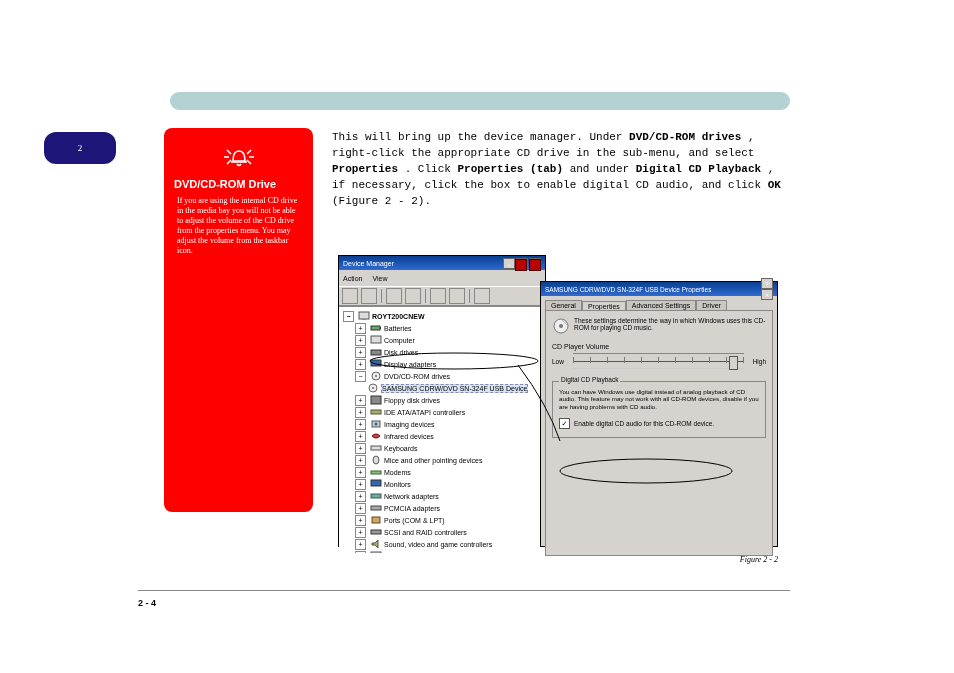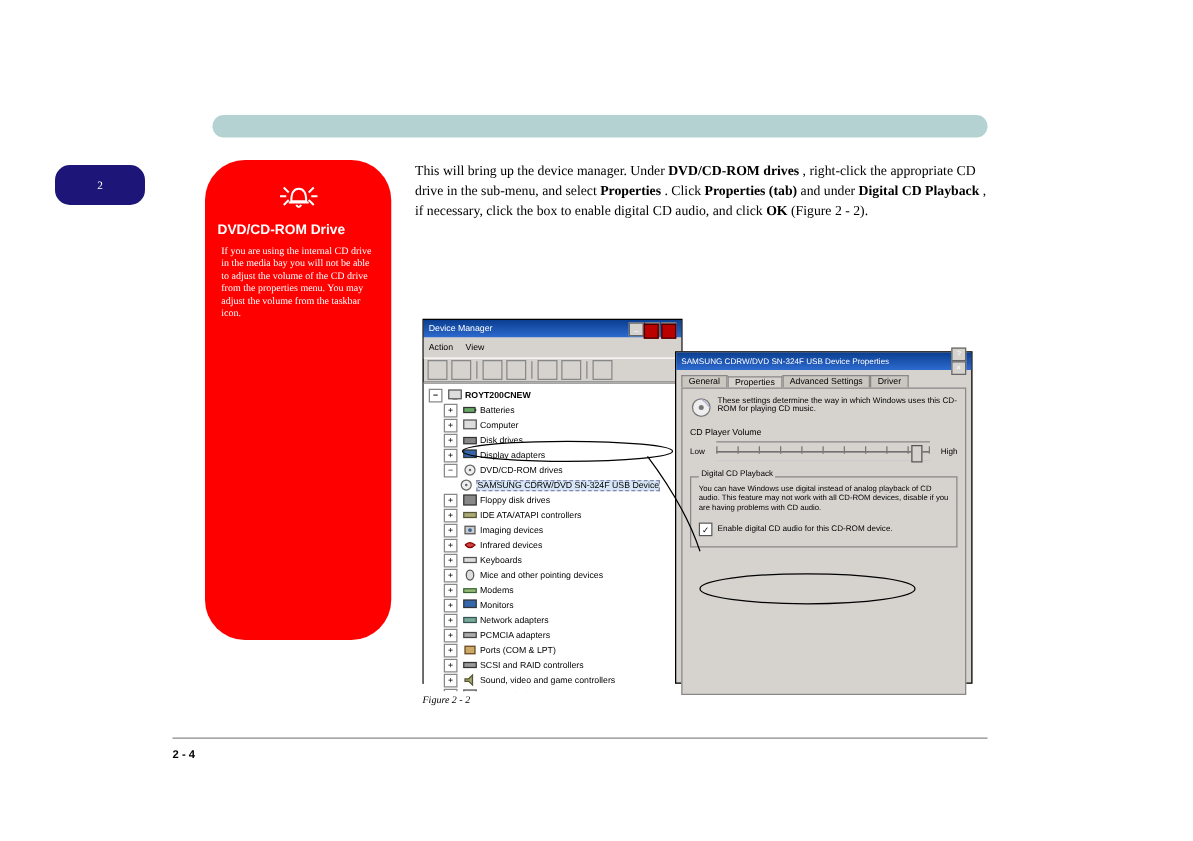--- a/index.html
+++ b/index.html
@@ -1,23 +1,23 @@
 <!DOCTYPE html>
 <html><head>
 <meta charset="utf-8">
 <style>
 html,body{margin:0;padding:0;font-family:Arial,Helvetica,sans-serif;background:#fff;color:#000}
 .page{position:relative;width:954px;height:673px;overflow:hidden}
 .header-bar{position:absolute;left:170px;top:92px;width:620px;height:18px;background:#b5d2d2;border-radius:10px}
 .badge{position:absolute;left:44px;top:132px;width:72px;height:32px;border-radius:12px;background:#1d1678;color:#fff;display:flex;align-items:center;justify-content:center;font-size:9px;font-family:'Times New Roman',serif}
-.warningbox{position:absolute;left:164px;top:128px;width:149px;height:384px;border-radius:32px;background:#fe0000;padding:10px;box-sizing:border-box;color:#fff;font-size:8px;font-family:'Times New Roman',serif}
+.warningbox{position:absolute;left:164px;top:128px;width:149px;height:384px;border-radius:8px;background:#fe0000;padding:10px;box-sizing:border-box;color:#fff;font-size:8px;font-family:'Times New Roman',serif}
 .warningbox .bell{width:40px;height:26px;margin:6px auto 8px;display:block}
 .warningbox h3{color:#fff;font-size:11px;margin:0 0 6px;text-align:left;font-family:Arial,sans-serif}
 .warningbox p{margin:0 3px 0;line-height:1.25}
-.body-text{position:absolute;left:332px;top:130px;width:460px;font-size:11px;font-family:Liberation Serif, serif;line-height:1.45}
+.body-text{position:absolute;left:332px;top:130px;width:460px;font-size:11px;font-family:Liberation Mono, monospace;line-height:1.45}
 .body-text b{font-weight:700}
 .screenshot{position:absolute;left:338px;top:255px;width:440px;height:290px}
 .dm-window{position:absolute;left:0;top:0;width:206px;height:290px;border:1px solid #000;background:#d6d3ce;font-size:7px}
 .dm-title{height:14px;background:linear-gradient(#0a3e90,#2e6bd0);color:#fff;display:flex;align-items:center;padding:0 4px}
 .dm-title .wbtns{margin-left:auto;display:flex;gap:1px}
 .wbtn{width:10px;height:9px;background:#d6d3ce;border:1px solid #666;font-size:6px;display:flex;align-items:center;justify-content:center}
 .dm-menu{height:14px;background:#d6d3ce;padding:1px 4px;display:flex;align-items:center;gap:10px}
 .dm-menu span{text-decoration:underline}
 .dm-tool{height:18px;border-top:1px solid #fff;border-bottom:1px solid #888;display:flex;align-items:center;gap:3px;padding:0 3px}
 .ticon{width:14px;height:14px;background:#d6d3ce;border:1px solid #888;display:inline-block}
@@ -46,21 +46,21 @@
 .slider .track{position:absolute;top:7px;left:0;right:0;border-top:1px solid #555}
 .slider .thumb{position:absolute;top:2px;right:6px;width:7px;height:12px;background:#d6d3ce;border:1px solid #555}
 .ticks{position:absolute;top:3px;left:0;right:0;display:flex;justify-content:space-between}
 .ticks i{width:1px;height:6px;background:#777;display:block}
 .groupbox{border:1px solid #888;margin-top:12px;padding:6px 6px 8px;position:relative}
 .groupbox .legend{position:absolute;top:-6px;left:6px;background:#d6d3ce;padding:0 2px;font-size:6.5px}
 .group-text{font-size:6.2px;line-height:1.2;margin-bottom:8px}
 .checkbox-row{display:flex;align-items:center;gap:4px;font-size:6.5px}
 .cb{width:9px;height:9px;border:1px solid #555;background:#fff;display:flex;align-items:center;justify-content:center;font-size:7px}
 .callout{position:absolute;pointer-events:none}
-.figure-caption{position:absolute;left:338px;top:555px;width:440px;font-size:8px;font-style:italic;text-align:left;font-family:'Times New Roman',serif}
+.figure-caption{position:absolute;left:338px;top:555px;width:440px;font-size:8px;font-style:italic;text-align:right;font-family:'Times New Roman',serif}
 .footer-rule{position:absolute;left:138px;top:590px;width:652px;border-top:1px solid #888}
 .footer-left{position:absolute;left:138px;top:598px;font-size:9px;font-weight:700;font-family:Arial,sans-serif}
 .footer-right{position:absolute;right:160px;top:598px;font-size:9px;font-family:Arial,sans-serif}
 .red-icon{position:absolute;right:4px;top:3px;display:flex;gap:2px}
 .red-icon span{width:10px;height:10px;background:#b00;border:1px solid #400;display:block}
 </style>
 </head>
 <body>
 
 <div class="page">

